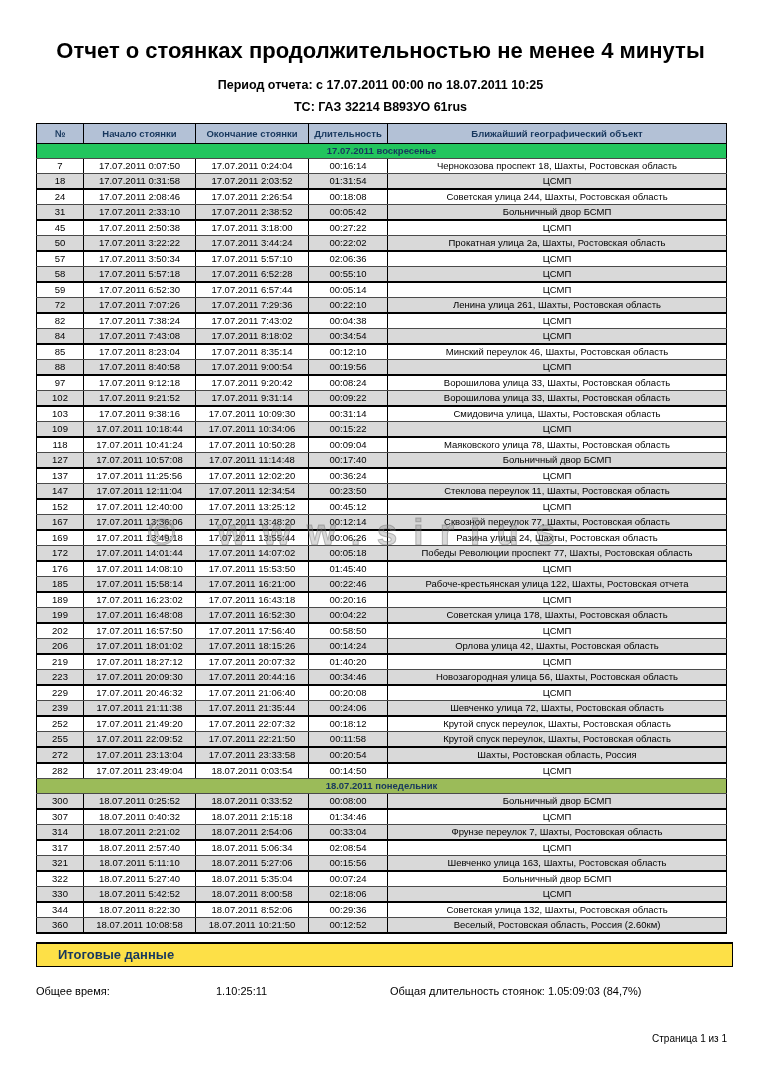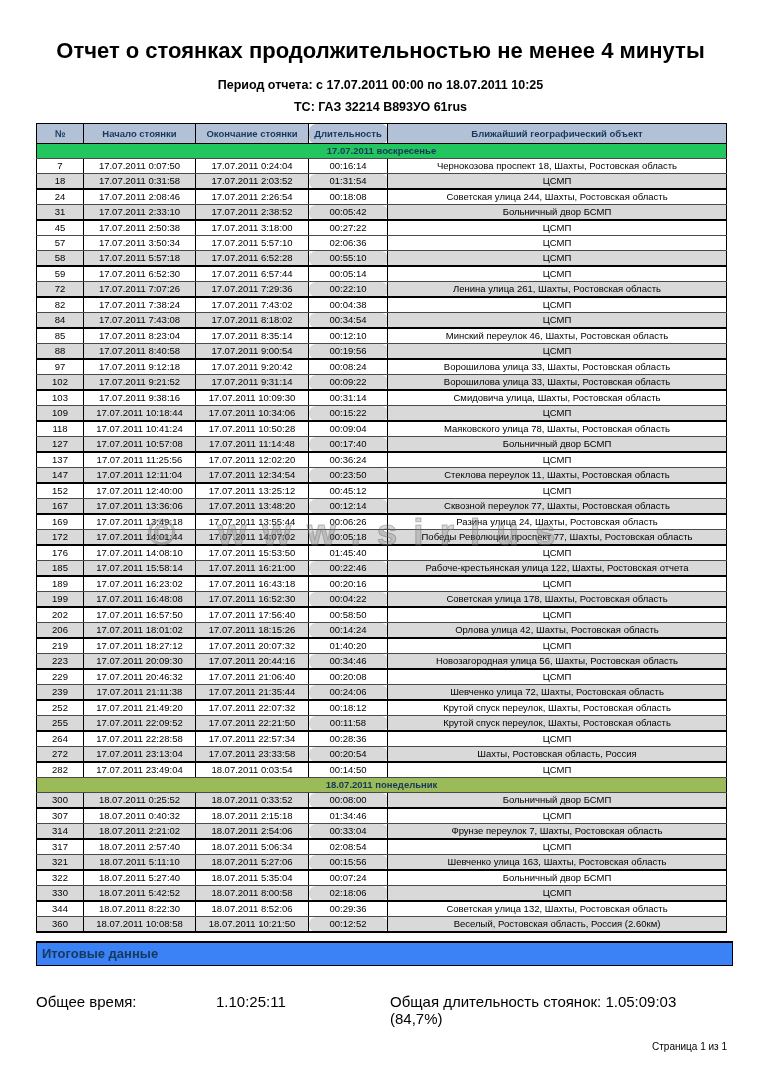--- a/index.html
+++ b/index.html
@@ -8,26 +8,26 @@
   .title{padding-top:36px;margin:0 38px;text-align:center;font-weight:bold;font-size:22px;line-height:30px;color:#000;}
   .subtitle{margin-top:12px;text-align:center;font-weight:bold;font-size:12.5px;}
   .vehicle{margin-top:8px;text-align:center;font-weight:bold;font-size:12.5px;}
   table.report{border-collapse:collapse;margin:9px 34px 0 36px;width:691px;table-layout:fixed;}
   table.report th{background:#b3c1d6;color:#17375d;font-weight:bold;font-size:9.5px;border:1px solid #000;padding:4px 2px;line-height:11px;}
   table.report td{font-size:9.5px;line-height:12px;padding:1px 3px;text-align:center;border-left:1px solid #000;border-right:1px solid #000;border-bottom:1px solid #4a4a4a;height:12px;overflow:hidden;white-space:nowrap;}
   table.report{border:1px solid #000;}
   .col0{width:42px;}
   .col1{width:107px;}
   .col2{width:108px;}
-  .col3{width:74px;border-radius:7px;}
+  .col3{width:74px;}
   .col4{width:auto;}
   td.section{font-weight:bold;color:#17375d;font-size:9.5px;border:1px solid #000;padding:3px 2px;height:13px;}
   tr.alt td{background:#d9d9d9;border-bottom:2px solid #000;}
-  .summary-band{margin:8px 28px 0 36px;background:#3b82f6;border:1px solid #000;border-top:2px solid #000;font-weight:bold;font-size:13px;color:#17375d;padding:3px 5px 4px 5px;}
-  .summary-row{position:relative;margin:27px 34px 0 36px;font-size:15px;height:14px;}
+  .summary-band{margin:8px 28px 0 36px;background:#fde047;border:1px solid #000;border-top:2px solid #000;font-weight:bold;font-size:13px;color:#17375d;padding:3px 5px 4px 21px;}
+  .summary-row{position:relative;margin:18px 34px 0 36px;font-size:11px;height:14px;}
   .summary-row .lbl{position:absolute;left:0;top:0;}
   .summary-row .val{position:absolute;left:180px;top:0;}
   .summary-row .total{position:absolute;left:354px;top:0;}
   .page-number{margin:34px 34px 0 0;text-align:right;font-size:10px;}
   .watermark{position:absolute;left:148px;top:512px;font-size:37px;font-weight:bold;letter-spacing:16px;color:rgba(120,120,120,0.28);-webkit-text-stroke:1px rgba(110,110,110,0.45);pointer-events:none;white-space:nowrap;z-index:5;}
 </style>
 </head>
 <body>
 
 <div class="page">
@@ -79,20 +79,27 @@
           <td class="col3">00:05:42</td>
           <td class="col4">Больничный двор БСМП</td>
         </tr>
         <tr>
           <td class="col0">45</td>
           <td class="col1">17.07.2011 2:50:38</td>
           <td class="col2">17.07.2011 3:18:00</td>
           <td class="col3">00:27:22</td>
           <td class="col4">ЦСМП</td>
         </tr>
+        <tr class="alt">
+          <td class="col0">50</td>
+          <td class="col1">17.07.2011 3:22:22</td>
+          <td class="col2">17.07.2011 3:44:24</td>
+          <td class="col3">00:22:02</td>
+          <td class="col4">Прокатная улица 2а, Шахты, Ростовская область</td>
+        </tr>
         <tr>
           <td class="col0">57</td>
           <td class="col1">17.07.2011 3:50:34</td>
           <td class="col2">17.07.2011 5:57:10</td>
           <td class="col3">02:06:36</td>
           <td class="col4">ЦСМП</td>
         </tr>
         <tr class="alt">
           <td class="col0">58</td>
           <td class="col1">17.07.2011 5:57:18</td>
@@ -303,27 +310,20 @@
           <td class="col3">00:18:12</td>
           <td class="col4">Крутой спуск переулок, Шахты, Ростовская область</td>
         </tr>
         <tr class="alt">
           <td class="col0">255</td>
           <td class="col1">17.07.2011 22:09:52</td>
           <td class="col2">17.07.2011 22:21:50</td>
           <td class="col3">00:11:58</td>
           <td class="col4">Крутой спуск переулок, Шахты, Ростовская область</td>
         </tr>
-        <tr>
-          <td class="col0">264</td>
-          <td class="col1">17.07.2011 22:28:58</td>
-          <td class="col2">17.07.2011 22:57:34</td>
-          <td class="col3">00:28:36</td>
-          <td class="col4">ЦСМП</td>
-        </tr>
         <tr class="alt">
           <td class="col0">272</td>
           <td class="col1">17.07.2011 23:13:04</td>
           <td class="col2">17.07.2011 23:33:58</td>
           <td class="col3">00:20:54</td>
           <td class="col4">Шахты, Ростовская область, Россия</td>
         </tr>
         <tr>
           <td class="col0">282</td>
           <td class="col1">17.07.2011 23:49:04</td>

